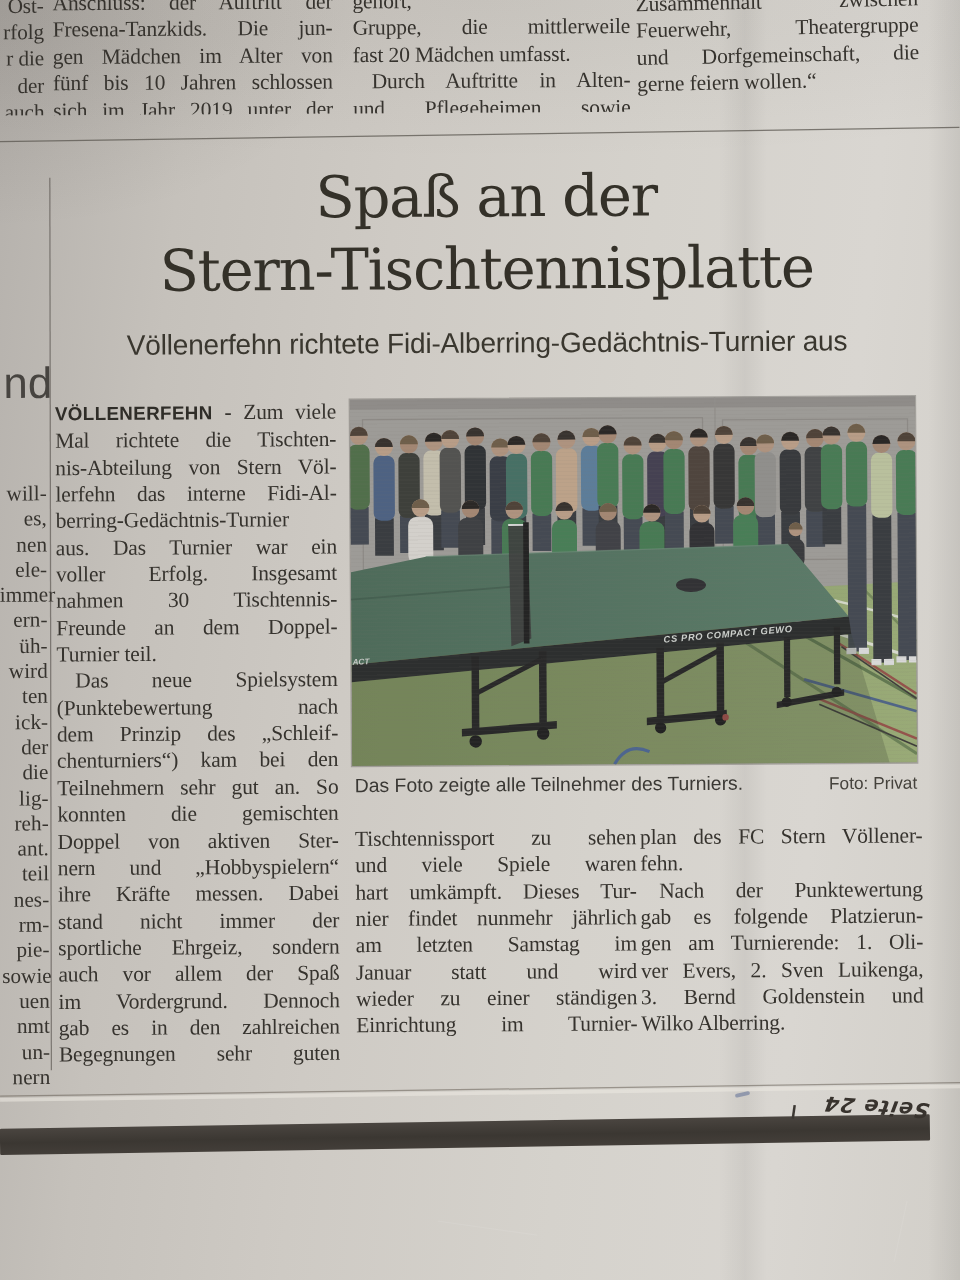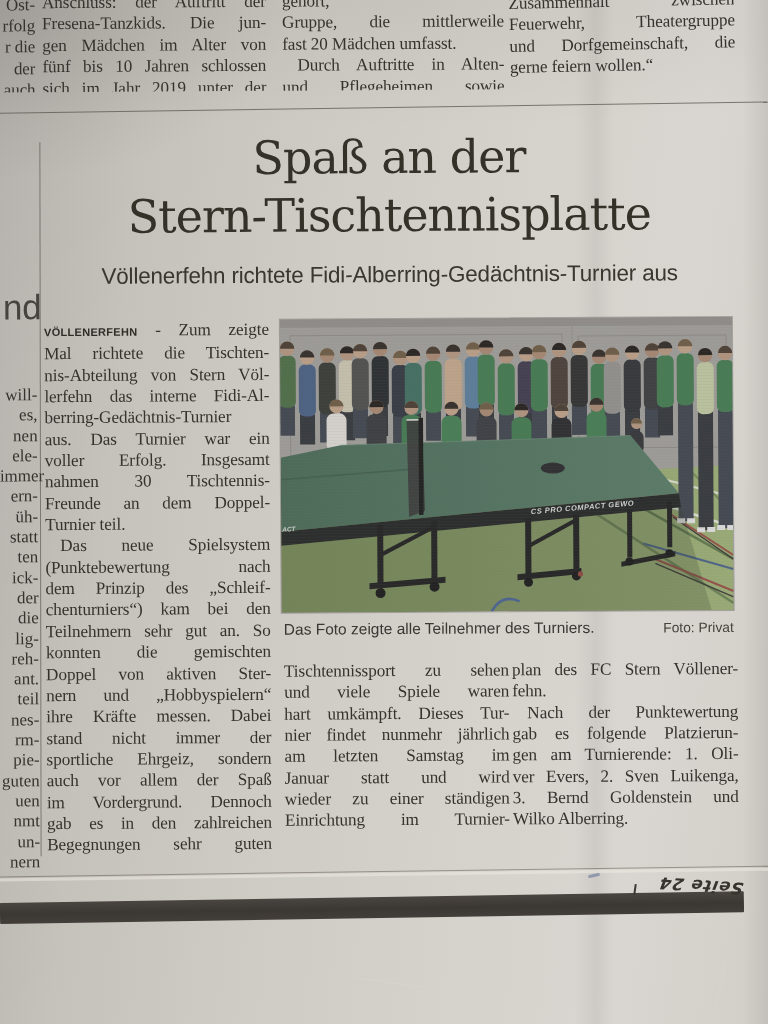--- a/index.html
+++ b/index.html
@@ -43,21 +43,21 @@
   #left-vrule{position:absolute;left:40px;top:140px;width:1.2px;height:714px;background:rgba(70,64,58,.55);transform:rotate(.25deg);}
 
   
   #headline{position:absolute;left:45px;top:128px;width:692px;text-align:center;color:#343129;}
   #headline .h1{font-family:"DejaVu Serif","Liberation Serif",serif;font-weight:400;font-size:46px;line-height:58px;letter-spacing:-1px;}
   #subheadline{position:absolute;left:45px;top:262px;width:692px;text-align:center;
     font-family:"Liberation Sans",sans-serif;font-size:22.5px;color:#3a372f;letter-spacing:-0.2px;}
 
   
   .lead-line{font-size:17.2px;line-height:21.35px;}
-  .lead{font-family:"Liberation Sans",sans-serif;font-weight:700;font-size:11px;letter-spacing:.3px;color:#2f2d28;}
+  .lead{font-family:"Liberation Sans",sans-serif;font-weight:700;font-size:15px;letter-spacing:.3px;color:#2f2d28;}
 
   
   #photo{position:absolute;left:281px;top:319px;width:452px;height:293px;outline:1px solid rgba(60,58,52,.35);
     filter:saturate(.72) contrast(.88) brightness(1.03);background:#9d9993;}
   #photo svg{display:block;}
   #photo-grain{position:absolute;left:281px;top:319px;width:452px;height:293px;pointer-events:none;
     background:repeating-linear-gradient(0deg,rgba(120,115,108,.06) 0 1px,transparent 1px 3px);}
   #caption-row{position:absolute;left:283px;top:620px;width:450px;display:flex;justify-content:space-between;align-items:baseline;
     font-family:"Liberation Sans",sans-serif;color:#3a3834;}
   #caption{font-size:15.5px;}
@@ -109,33 +109,33 @@
       </div>
     <div id="margin-headline-frag">nd</div>
     <div class="col margin-col" id="margin-lines">
         <div class="ln">will-</div>
         <div class="ln">es,</div>
         <div class="ln">nen</div>
         <div class="ln">ele-</div>
         <div class="ln">immer</div>
         <div class="ln">ern-</div>
         <div class="ln">üh-</div>
-        <div class="ln">statt</div>
+        <div class="ln">wird</div>
         <div class="ln">ten</div>
         <div class="ln">ick-</div>
         <div class="ln">der</div>
         <div class="ln">die</div>
         <div class="ln">lig-</div>
         <div class="ln">reh-</div>
         <div class="ln">ant.</div>
         <div class="ln">teil</div>
         <div class="ln">nes-</div>
         <div class="ln">rm-</div>
         <div class="ln">pie-</div>
-        <div class="ln">guten</div>
+        <div class="ln">sowie</div>
         <div class="ln">uen</div>
         <div class="ln">nmt</div>
         <div class="ln">un-</div>
         <div class="ln">nern</div>
       </div>
     <div id="left-vrule"></div>
 
     <div class="col top-frag" id="top1" style="overflow:hidden;height:100px;">
         <div class="ln">Anschluss: der Auftritt der</div>
         <div class="ln">Fresena-Tanzkids. Die jun-</div>
@@ -159,21 +159,21 @@
 
     <div id="top-rule"></div>
 
     <div id="headline">
       <div class="h1">Spaß an der</div>
       <div class="h1">Stern-Tischtennisplatte</div>
     </div>
     <div id="subheadline">Völlenerfehn richtete Fidi-Alberring-Gedächtnis-Turnier aus</div>
 
     <div class="col body-col" id="col1">
-      <div class="ln lead-line"><span class="lead">VÖLLENERFEHN</span> <span>- Zum zeigte</span></div>
+      <div class="ln lead-line"><span class="lead">VÖLLENERFEHN</span> <span>- Zum viele</span></div>
       <div>
           <div class="ln">Mal richtete die Tischten-</div>
           <div class="ln">nis-Abteilung von Stern Völ-</div>
           <div class="ln">lerfehn das interne Fidi-Al-</div>
           <div class="ln">berring-Gedächtnis-Turnier</div>
           <div class="ln">aus. Das Turnier war ein</div>
           <div class="ln">voller Erfolg. Insgesamt</div>
           <div class="ln">nahmen 30 Tischtennis-</div>
           <div class="ln">Freunde an dem Doppel-</div>
           <div class="ln last">Turnier teil.</div>

